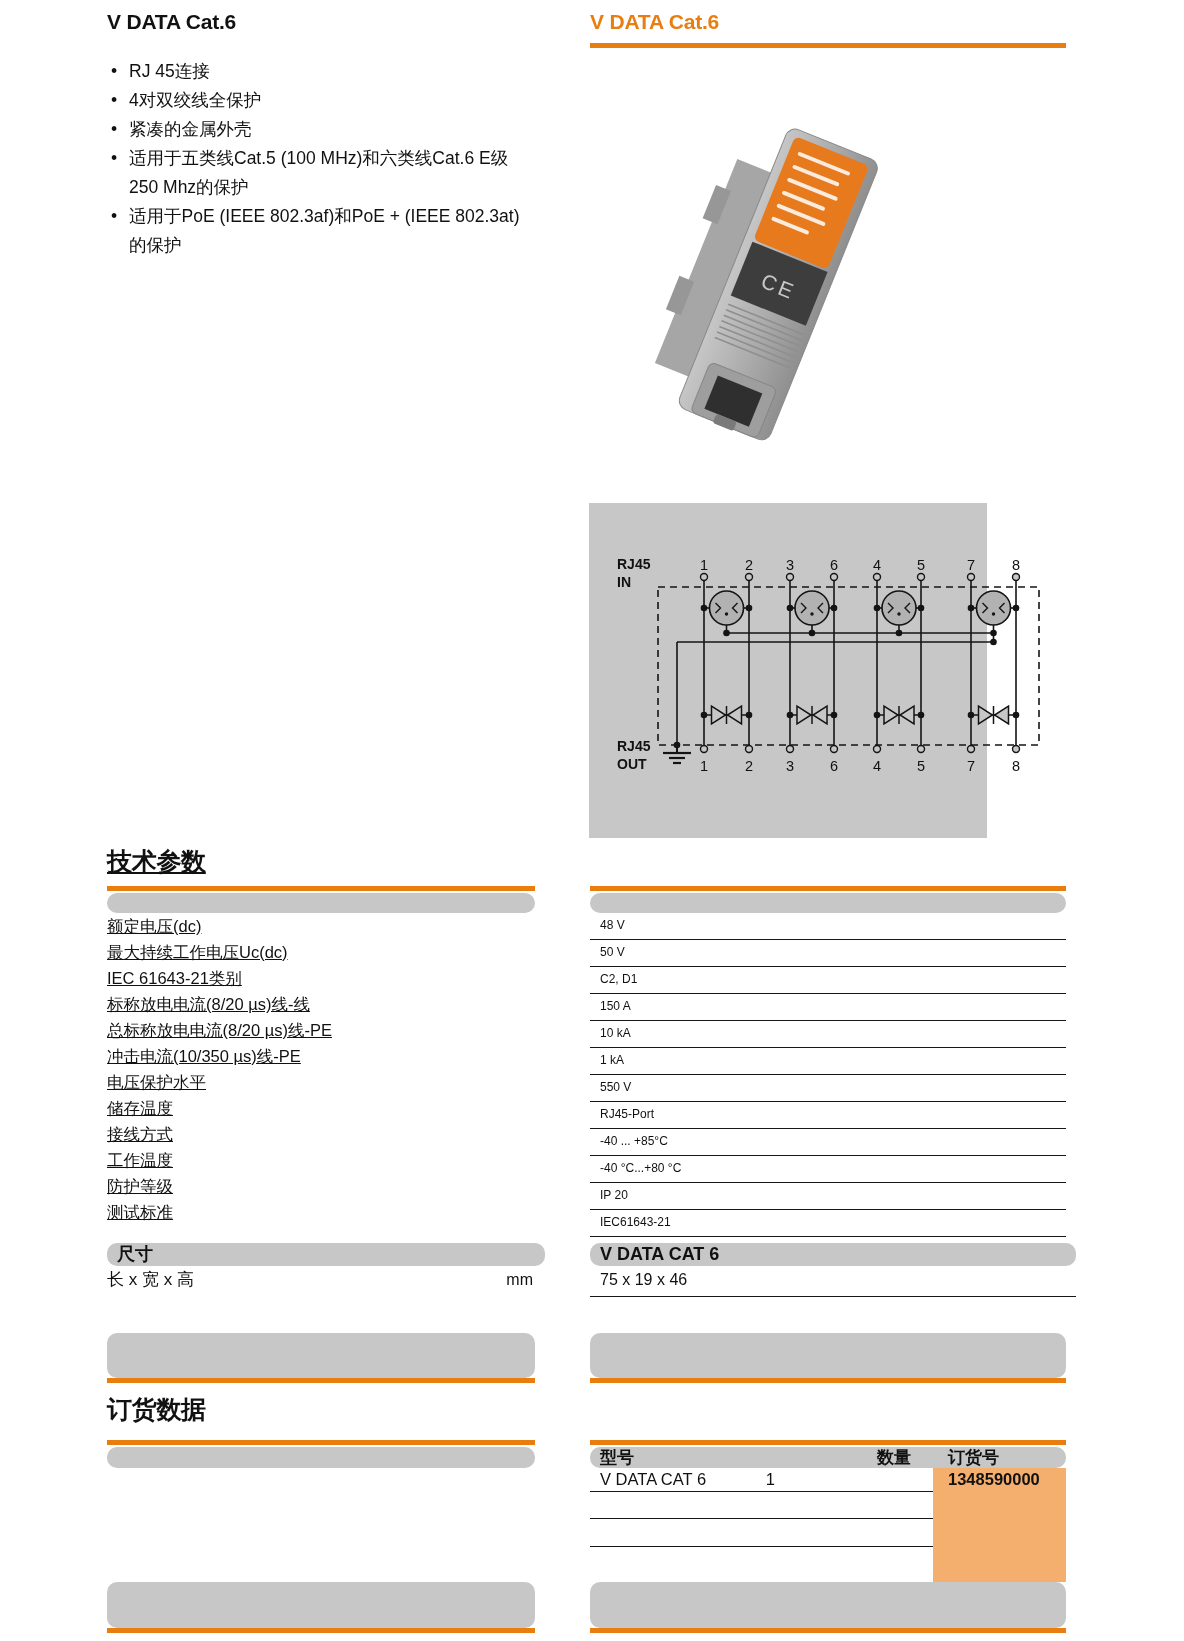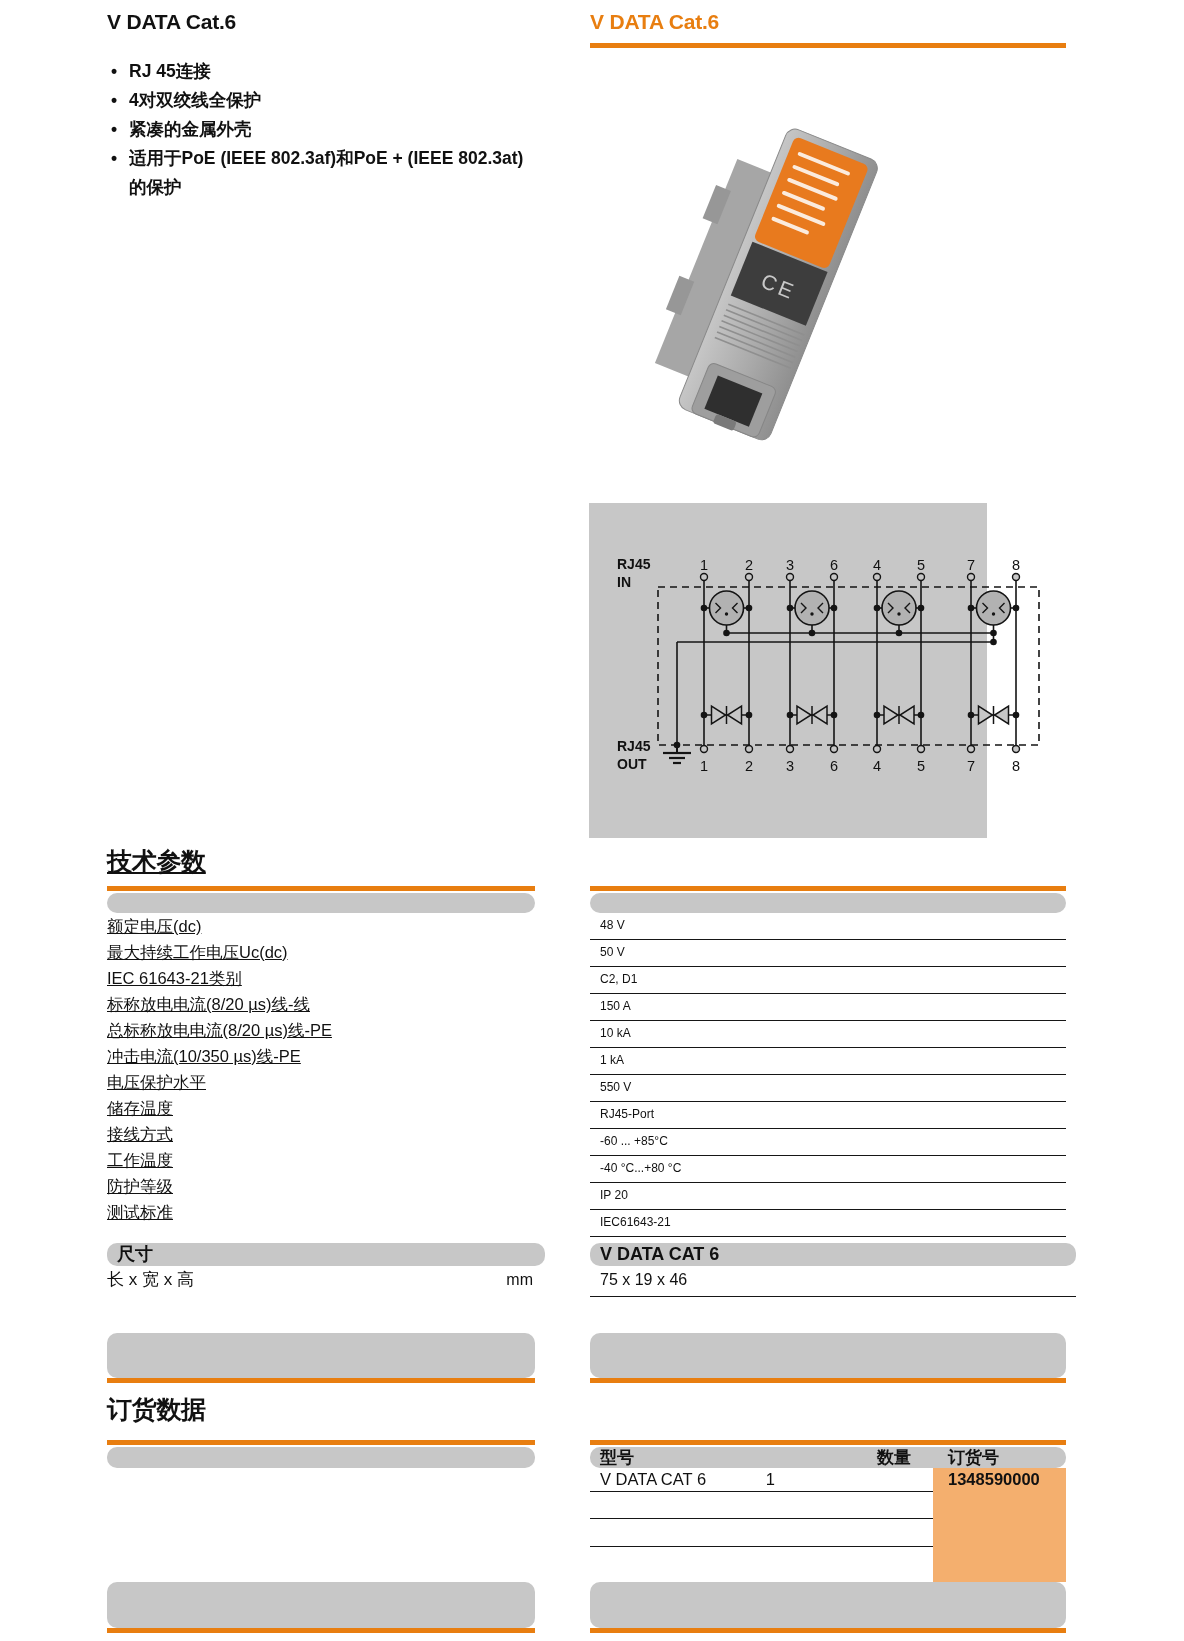--- a/index.html
+++ b/index.html
@@ -10,21 +10,21 @@
   .lcol{left:107px;width:428px;}
   .rcol{left:590px;width:476px;}
   
   .h-title{font-size:21px;font-weight:bold;letter-spacing:-0.2px;}
   .h-title.orange{color:var(--orange);}
   .h-section{font-size:25px;font-weight:bold;letter-spacing:-0.3px;}
   .rule{height:5px;background:var(--orange);}
   .graybar{background:var(--graybar);border-radius:10px;}
   
   ul.features{list-style:none;margin:0;padding:0;font-size:17.5px;line-height:29px;}
-  ul.features li{position:relative;padding-left:22px;font-weight:bold;}
+  ul.features li{position:relative;padding-left:22px;}
   ul.features li::before{content:"•";position:absolute;left:4px;top:0;}
   
   .trow{height:26px;line-height:26px;font-size:16.5px;white-space:nowrap;overflow:hidden;text-decoration:underline;}
   .vrow{height:26px;line-height:25px;font-size:12px;border-bottom:1.6px solid #161616;
         padding-left:10px;white-space:nowrap;}
   .barlabel{font-weight:bold;font-size:18px;line-height:23px;padding-left:10px;}
   .dimrow{height:30px;line-height:28px;font-size:17px;}
   .dimval{height:30px;line-height:28px;font-size:16px;border-bottom:1.6px solid #161616;padding-left:10px;}
   .unit{position:absolute;right:2px;top:0;font-size:16px;}
   
@@ -40,20 +40,21 @@
 </head>
 <body>
 
 <div class="page" style="--orange:#E87E10;--graybar:#C7C7C7;">
 
   <div class="abs lcol h-title" style="top:10px;">V DATA Cat.6</div>
   <ul class="abs lcol features" style="top:57px;">
       <li>RJ 45连接</li>
       <li>4对双绞线全保护</li>
       <li>紧凑的金属外壳</li>
+      <li>适用于五类线Cat.5 (100 MHz)和六类线Cat.6 E级250 Mhz的保护</li>
       <li>适用于PoE (IEEE 802.3af)和PoE + (IEEE 802.3at) 的保护</li>
     </ul>
 
   <div class="abs rcol h-title orange" style="top:10px;">V DATA Cat.6</div>
   <div class="abs rcol rule" style="top:43px;"></div>
 
   <svg class="abs" style="left:600px;top:98px;" width="360" height="362" viewBox="0 0 360 362">
     <defs>
       <linearGradient id="gb" x1="0" y1="0" x2="1" y2="0">
         <stop offset="0" stop-color="#c6c6c6"></stop>
@@ -237,21 +238,21 @@
     </div>
   <div class="abs rcol" style="top:913px;">
       <div class="vrow">48 V</div>
       <div class="vrow">50 V</div>
       <div class="vrow">C2, D1</div>
       <div class="vrow">150 A</div>
       <div class="vrow">10 kA</div>
       <div class="vrow">1 kA</div>
       <div class="vrow">550 V</div>
       <div class="vrow">RJ45-Port</div>
-      <div class="vrow">-60 ... +85°C</div>
+      <div class="vrow">-40 ... +85°C</div>
       <div class="vrow">-40 °C...+80 °C</div>
       <div class="vrow">IP 20</div>
       <div class="vrow">IEC61643-21</div>
     </div>
 
   <div class="abs lcol graybar barlabel" style="top:1243px;height:23px;">尺寸</div>
   <div class="abs rcol graybar barlabel" style="top:1243px;height:23px;">V DATA CAT 6</div>
   <div class="abs lcol dimrow" style="top:1266px;">
     <span>长 x 宽 x 高</span>
     <span class="unit">mm</span>

